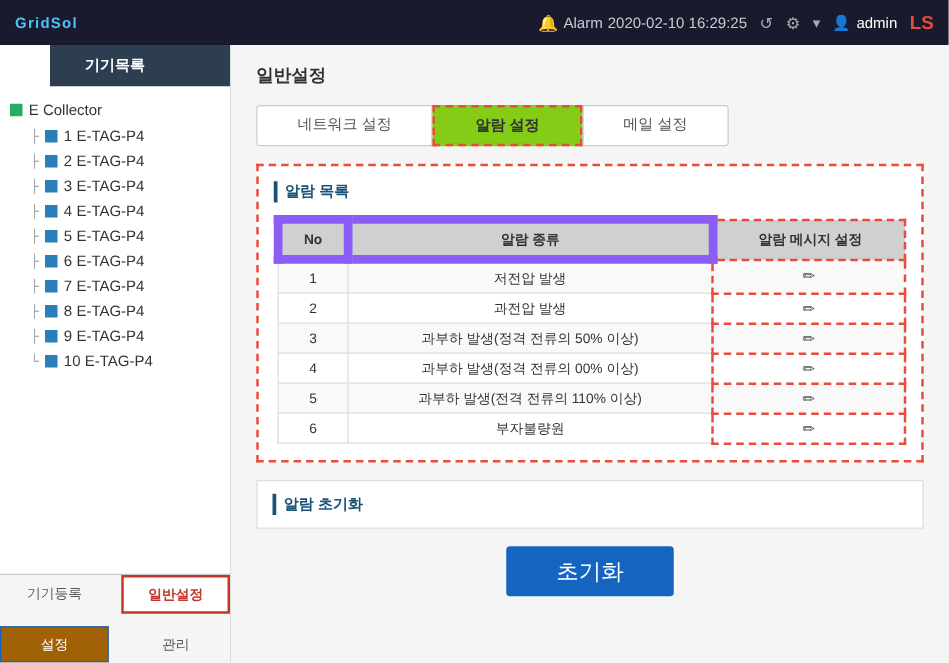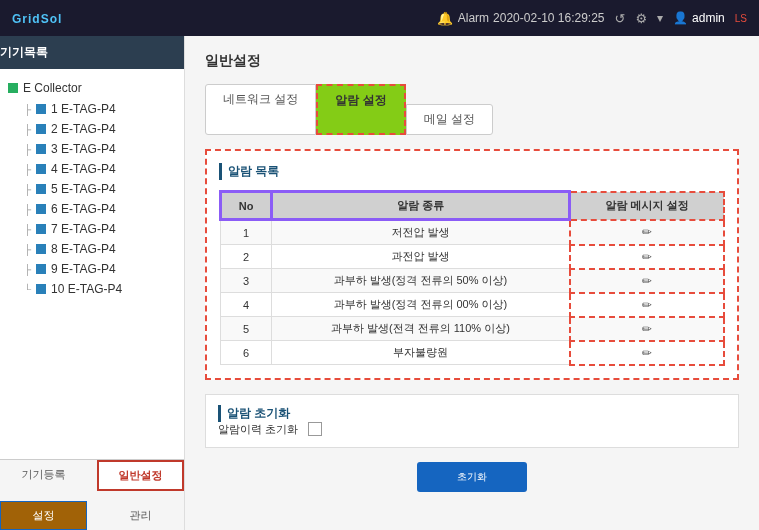--- a/index.html
+++ b/index.html
@@ -30,43 +30,44 @@
       font-size: 11px;
     }
     .header-alarm {
       display: flex;
       align-items: center;
       gap: 4px;
     }
     .alarm-icon { color: #f39c12; font-size: 13px; }
     .header-icon { color: #aaa; font-size: 13px; cursor: pointer; }
     .header-user { color: #fff; display: flex; align-items: center; gap: 4px; }
-    .ls-logo { color: #e74c3c; font-weight: normal; font-size: 10px; }
+    .ls-logo { color: #e74c3c; font-weight: bold; font-size: 15px; }
 
     
     .main-layout {
       display: flex;
       height: calc(530px - 36px);
     }
 
     
     .sidebar {
       width: 185px;
       background: #fff;
       border-right: 1px solid #ddd;
       display: flex;
       flex-direction: column;
       height: 100%;
     }
     .sidebar-title {
       background: #2c3e50;
       color: #fff;
-      padding: 8px 0;
+      padding: 8px 28px;
       font-size: 12px;
       font-weight: bold;
+      margin-left: 40px;
     }
     .sidebar-tree {
       flex: 1;
       overflow-y: auto;
       padding: 8px 0;
     }
     .tree-root {
       display: flex;
       align-items: center;
       padding: 4px 8px;
@@ -135,29 +136,29 @@
       margin-bottom: 14px;
     }
 
     
     .tab-bar {
       display: flex;
       gap: 0;
       margin-bottom: 14px;
     }
     .tab-item {
-      padding: 6px 17px;
+      padding: 6px 32px;
       cursor: pointer;
       color: #555;
       border: 1px solid #ccc;
       background: #fff;
       font-size: 12px;
     }
     .tab-item:first-child { border-radius: 3px 0 0 3px; }
-    .tab-item:last-child { border-radius: 0 3px 3px 0; margin-top: 20px; }
+    .tab-item:last-child { border-radius: 0 3px 3px 0; }
     .tab-item.active-dashed {
       border: 2px dashed #e74c3c;
       color: #333;
       font-weight: bold;
       background: #84cc16;
       text-align: center;
     }
 
     
     .section-box {
@@ -181,21 +182,21 @@
       border-collapse: collapse;
     }
     .alarm-table thead tr {
       background: #d0d0d0;
     }
     .alarm-table th {
       padding: 5px 8px;
       text-align: center;
       color: #333;
       font-weight: bold;
-      border: 3px solid #8b5cf6;
+      border: 7px solid #8b5cf6;
       font-size: 11px;
     }
     .alarm-table td {
       padding: 4px 8px;
       text-align: center;
       border: 1px solid #ddd;
       color: #333;
       font-size: 11px;
     }
     .alarm-table tbody tr:nth-child(odd) { background: #f9f9f9; }
@@ -234,21 +235,21 @@
     }
 
     
     .btn-init {
       display: block;
       margin: 14px auto 1px;
       background: #1565c0;
       color: #fff;
       border: none;
       padding: 8px 40px;
-      font-size: 10px;
+      font-size: 18px;
       cursor: pointer;
       border-radius: 3px;
     }
 
     .divider { color: #aaa; }
   </style>
 </head>
 <body>
 
 <div class="header">
@@ -394,21 +395,17 @@
             <td>6</td>
             <td>부자불량원</td>
             <td class="dashed-cell"><span class="edit-icon">✏</span></td>
           </tr>
         </tbody>
       </table>
     </div>
 
     <div class="reset-section">
       <div class="reset-header">알람 초기화</div>
-      <div class="reset-row">
-        <span class="reset-label">알람이력 초기화</span>
-        <span class="reset-checkbox"></span>
-      </div>
     </div>
 
     <button class="btn-init">초기화</button>
   </div>
 </div>
 
 </body></html>

